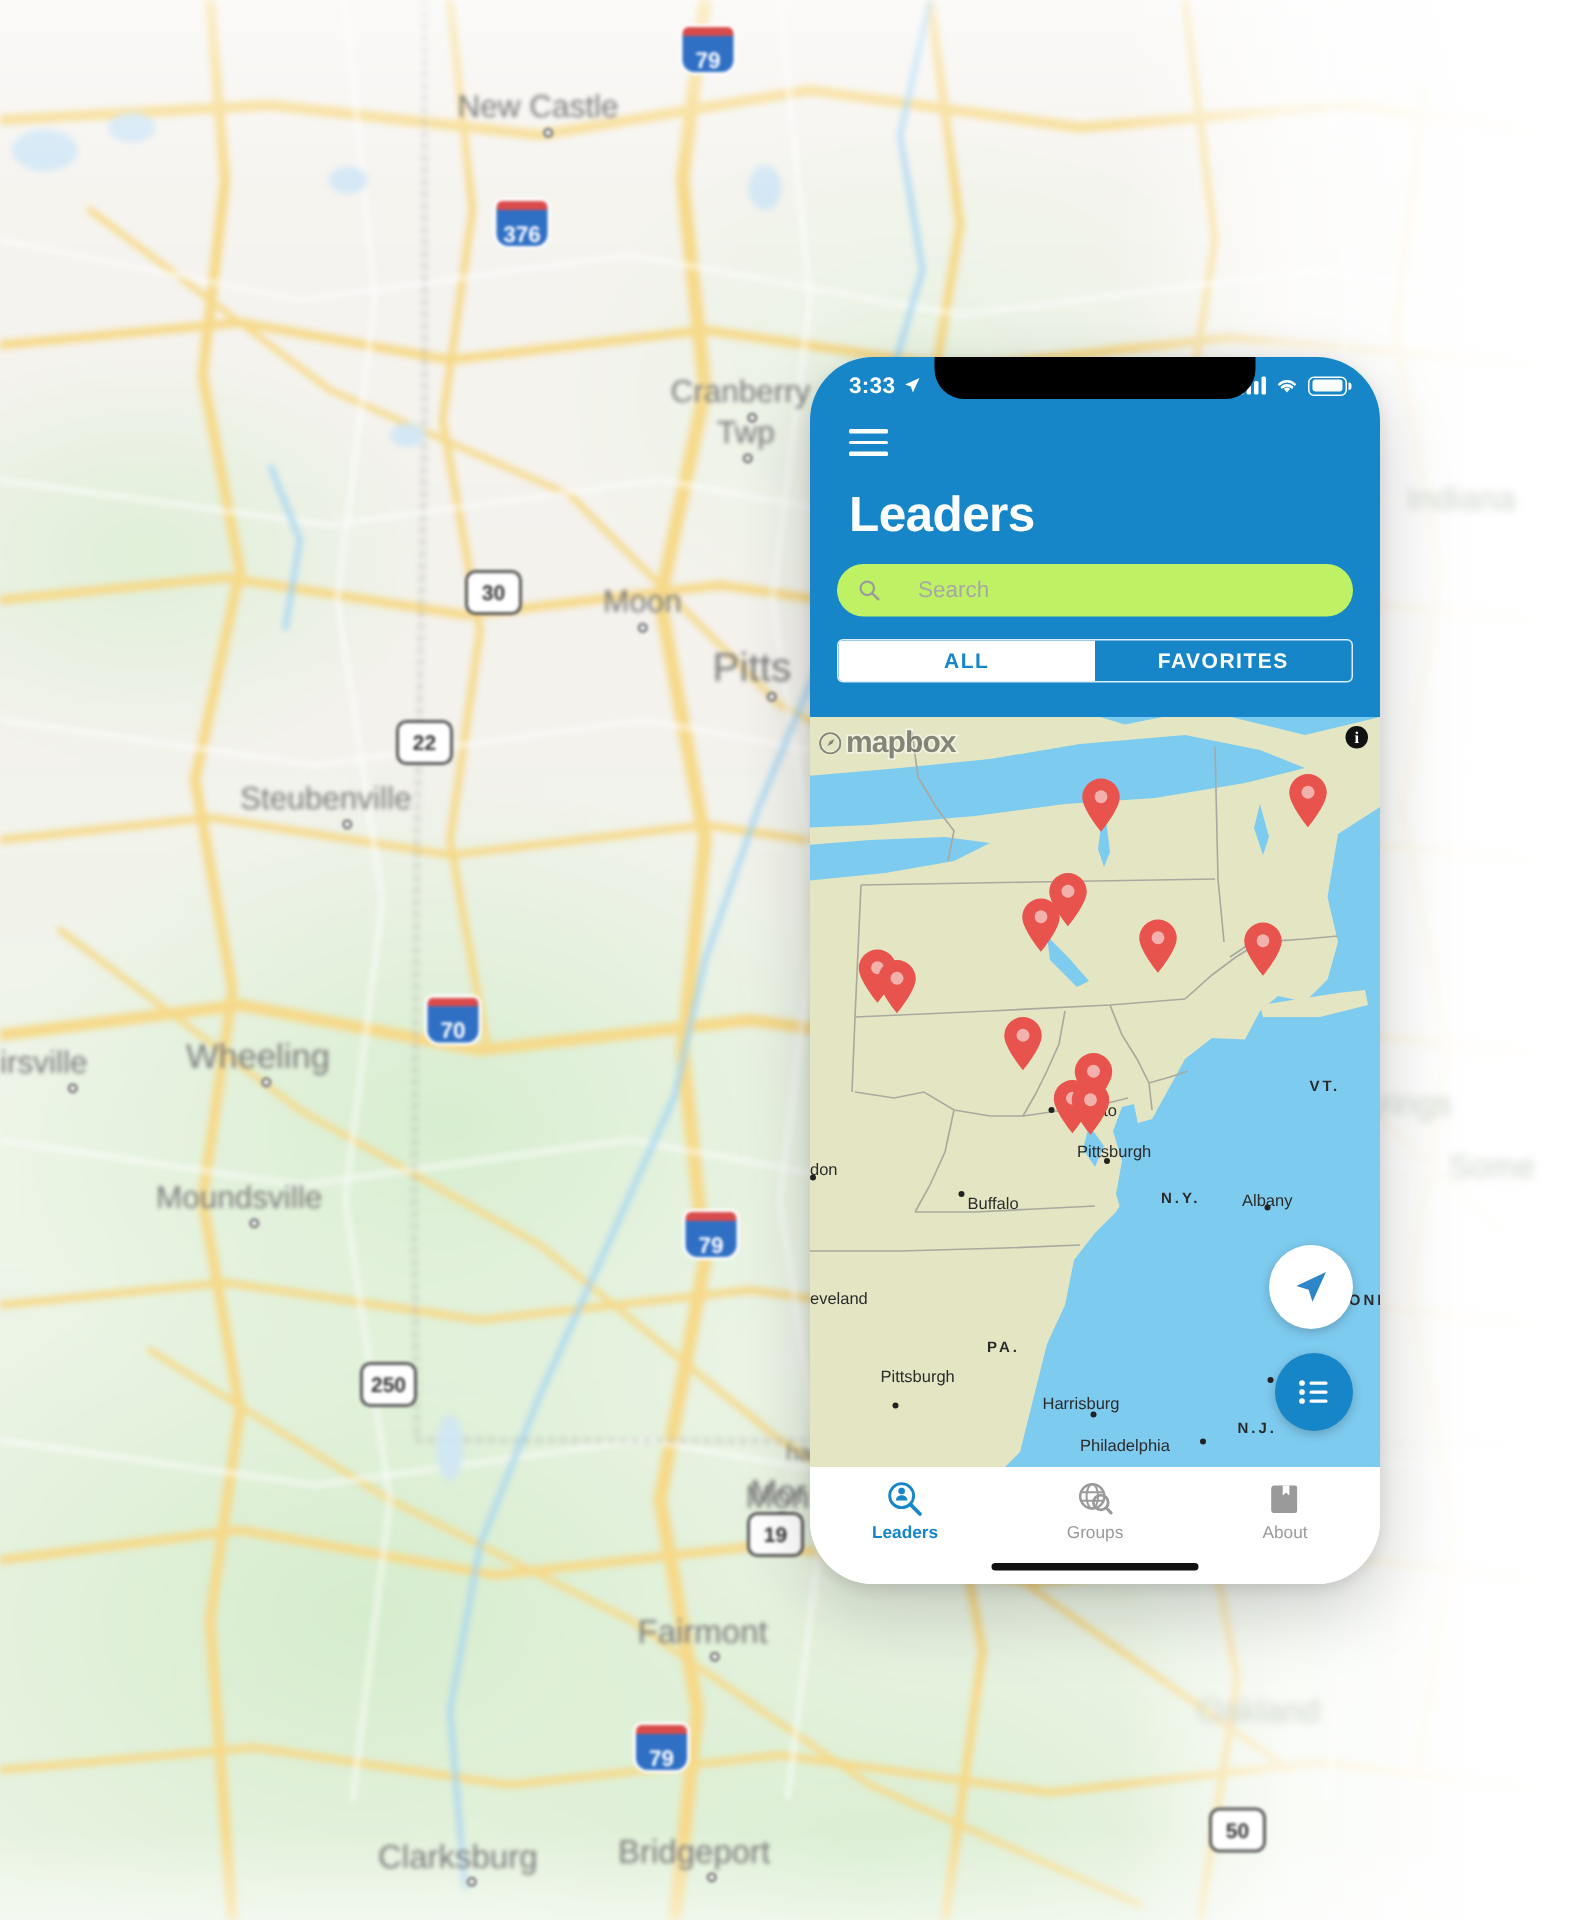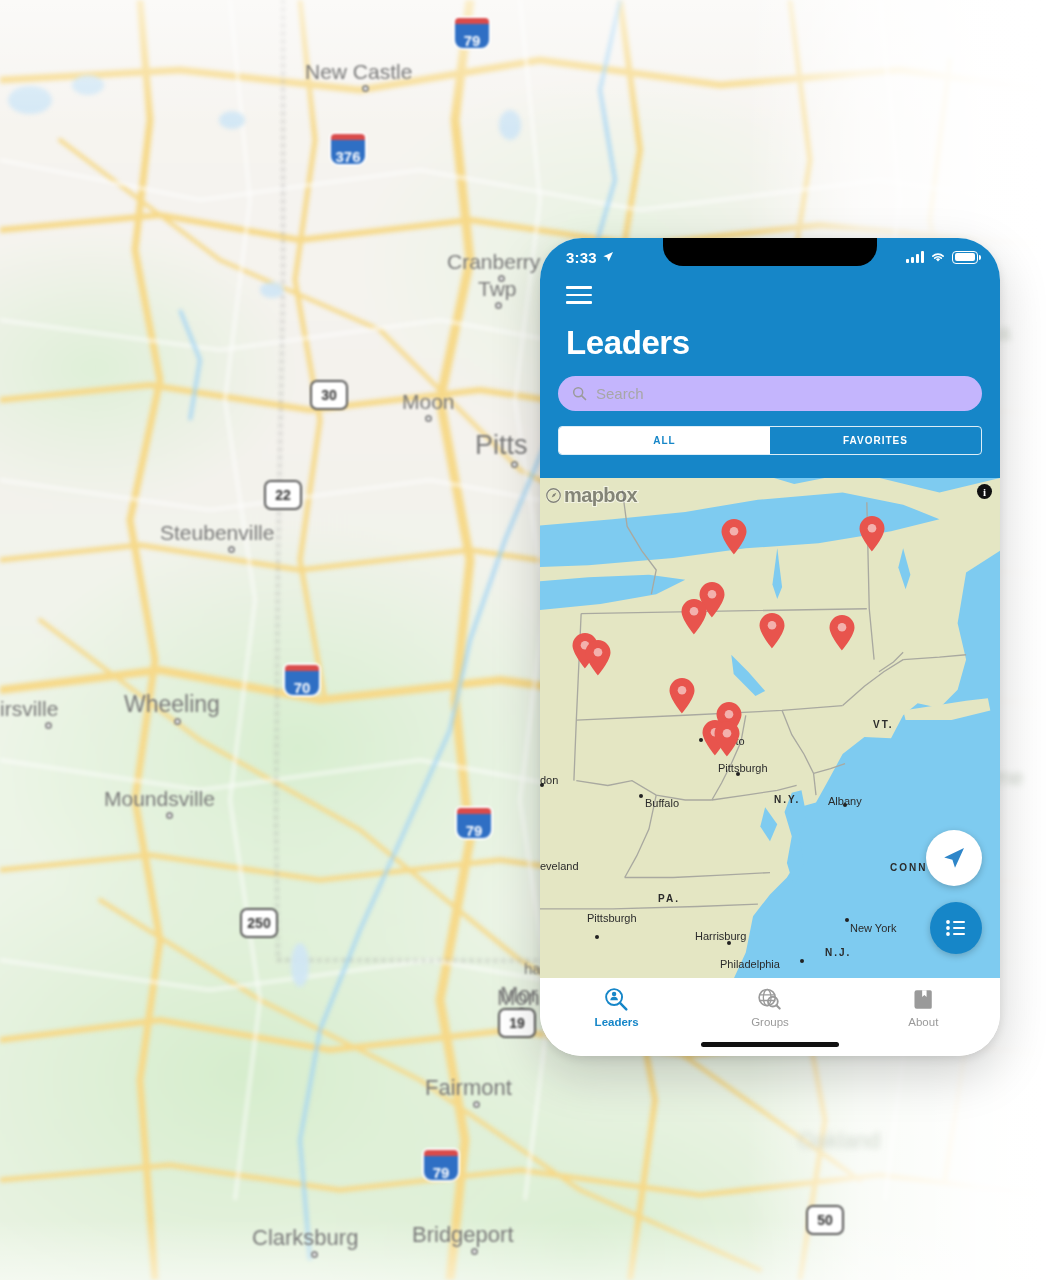--- a/index.html
+++ b/index.html
@@ -76,21 +76,21 @@
     border-radius: 7px;
     color: #333;
     font-size: 14px; font-weight: bold;
     text-align: center; line-height: 26px;
   }
 
   
   #phone {
     position: absolute;
     left: 540px; top: 238px;
-    width: 460px; height: 818px;
+    width: 380px; height: 818px;
     border-radius: 42px;
     background: #ffffff;
     overflow: hidden;
     box-shadow: 0 18px 50px rgba(0,0,0,0.18), 0 3px 10px rgba(0,0,0,0.10);
   }
   #notch {
     position: absolute; top: -8px; left: 50%; transform: translateX(-50%);
     width: 214px; height: 36px;
     background: #000;
     border-radius: 0 0 20px 20px;
@@ -149,25 +149,25 @@
     margin: 20px 0 0 26px;
     color: #ffffff;
     font-size: 33px;
     font-weight: bold;
     letter-spacing: -0.4px;
   }
 
   #search-wrap {
     margin: 14px 18px 0 18px;
     height: 35px;
-    background: #c4b5fd;
+    background: #bef264;
     border-radius: 18px;
     display: flex; align-items: center;
     padding: 0 14px;
-    gap: 9px;
+    gap: 25px;
   }
   #search-input {
     border: none; outline: none;
     font-size: 15px; color: #444;
     background: transparent;
     flex: 1;
     font-family: "Liberation Sans", sans-serif;
   }
   #search-input::placeholder { color: #a7a7a7; }
 
@@ -175,21 +175,21 @@
     margin: 15px 18px 0 18px;
     height: 29px;
     display: flex;
     border: 1px solid rgba(255,255,255,0.85);
     border-radius: 4px;
     overflow: hidden;
   }
   .seg {
     flex: 1;
     display: flex; align-items: center; justify-content: center;
-    font-size: 10px; font-weight: bold; letter-spacing: 1px;
+    font-size: 14px; font-weight: bold; letter-spacing: 1px;
     cursor: pointer;
   }
   .seg.active { background: #ffffff; color: #1686c8; }
   .seg.inactive { background: transparent; color: #ffffff; }
 
   
   #map-panel {
     position: absolute;
     left: 0; right: 0;
     top: 240px; bottom: 78px;

